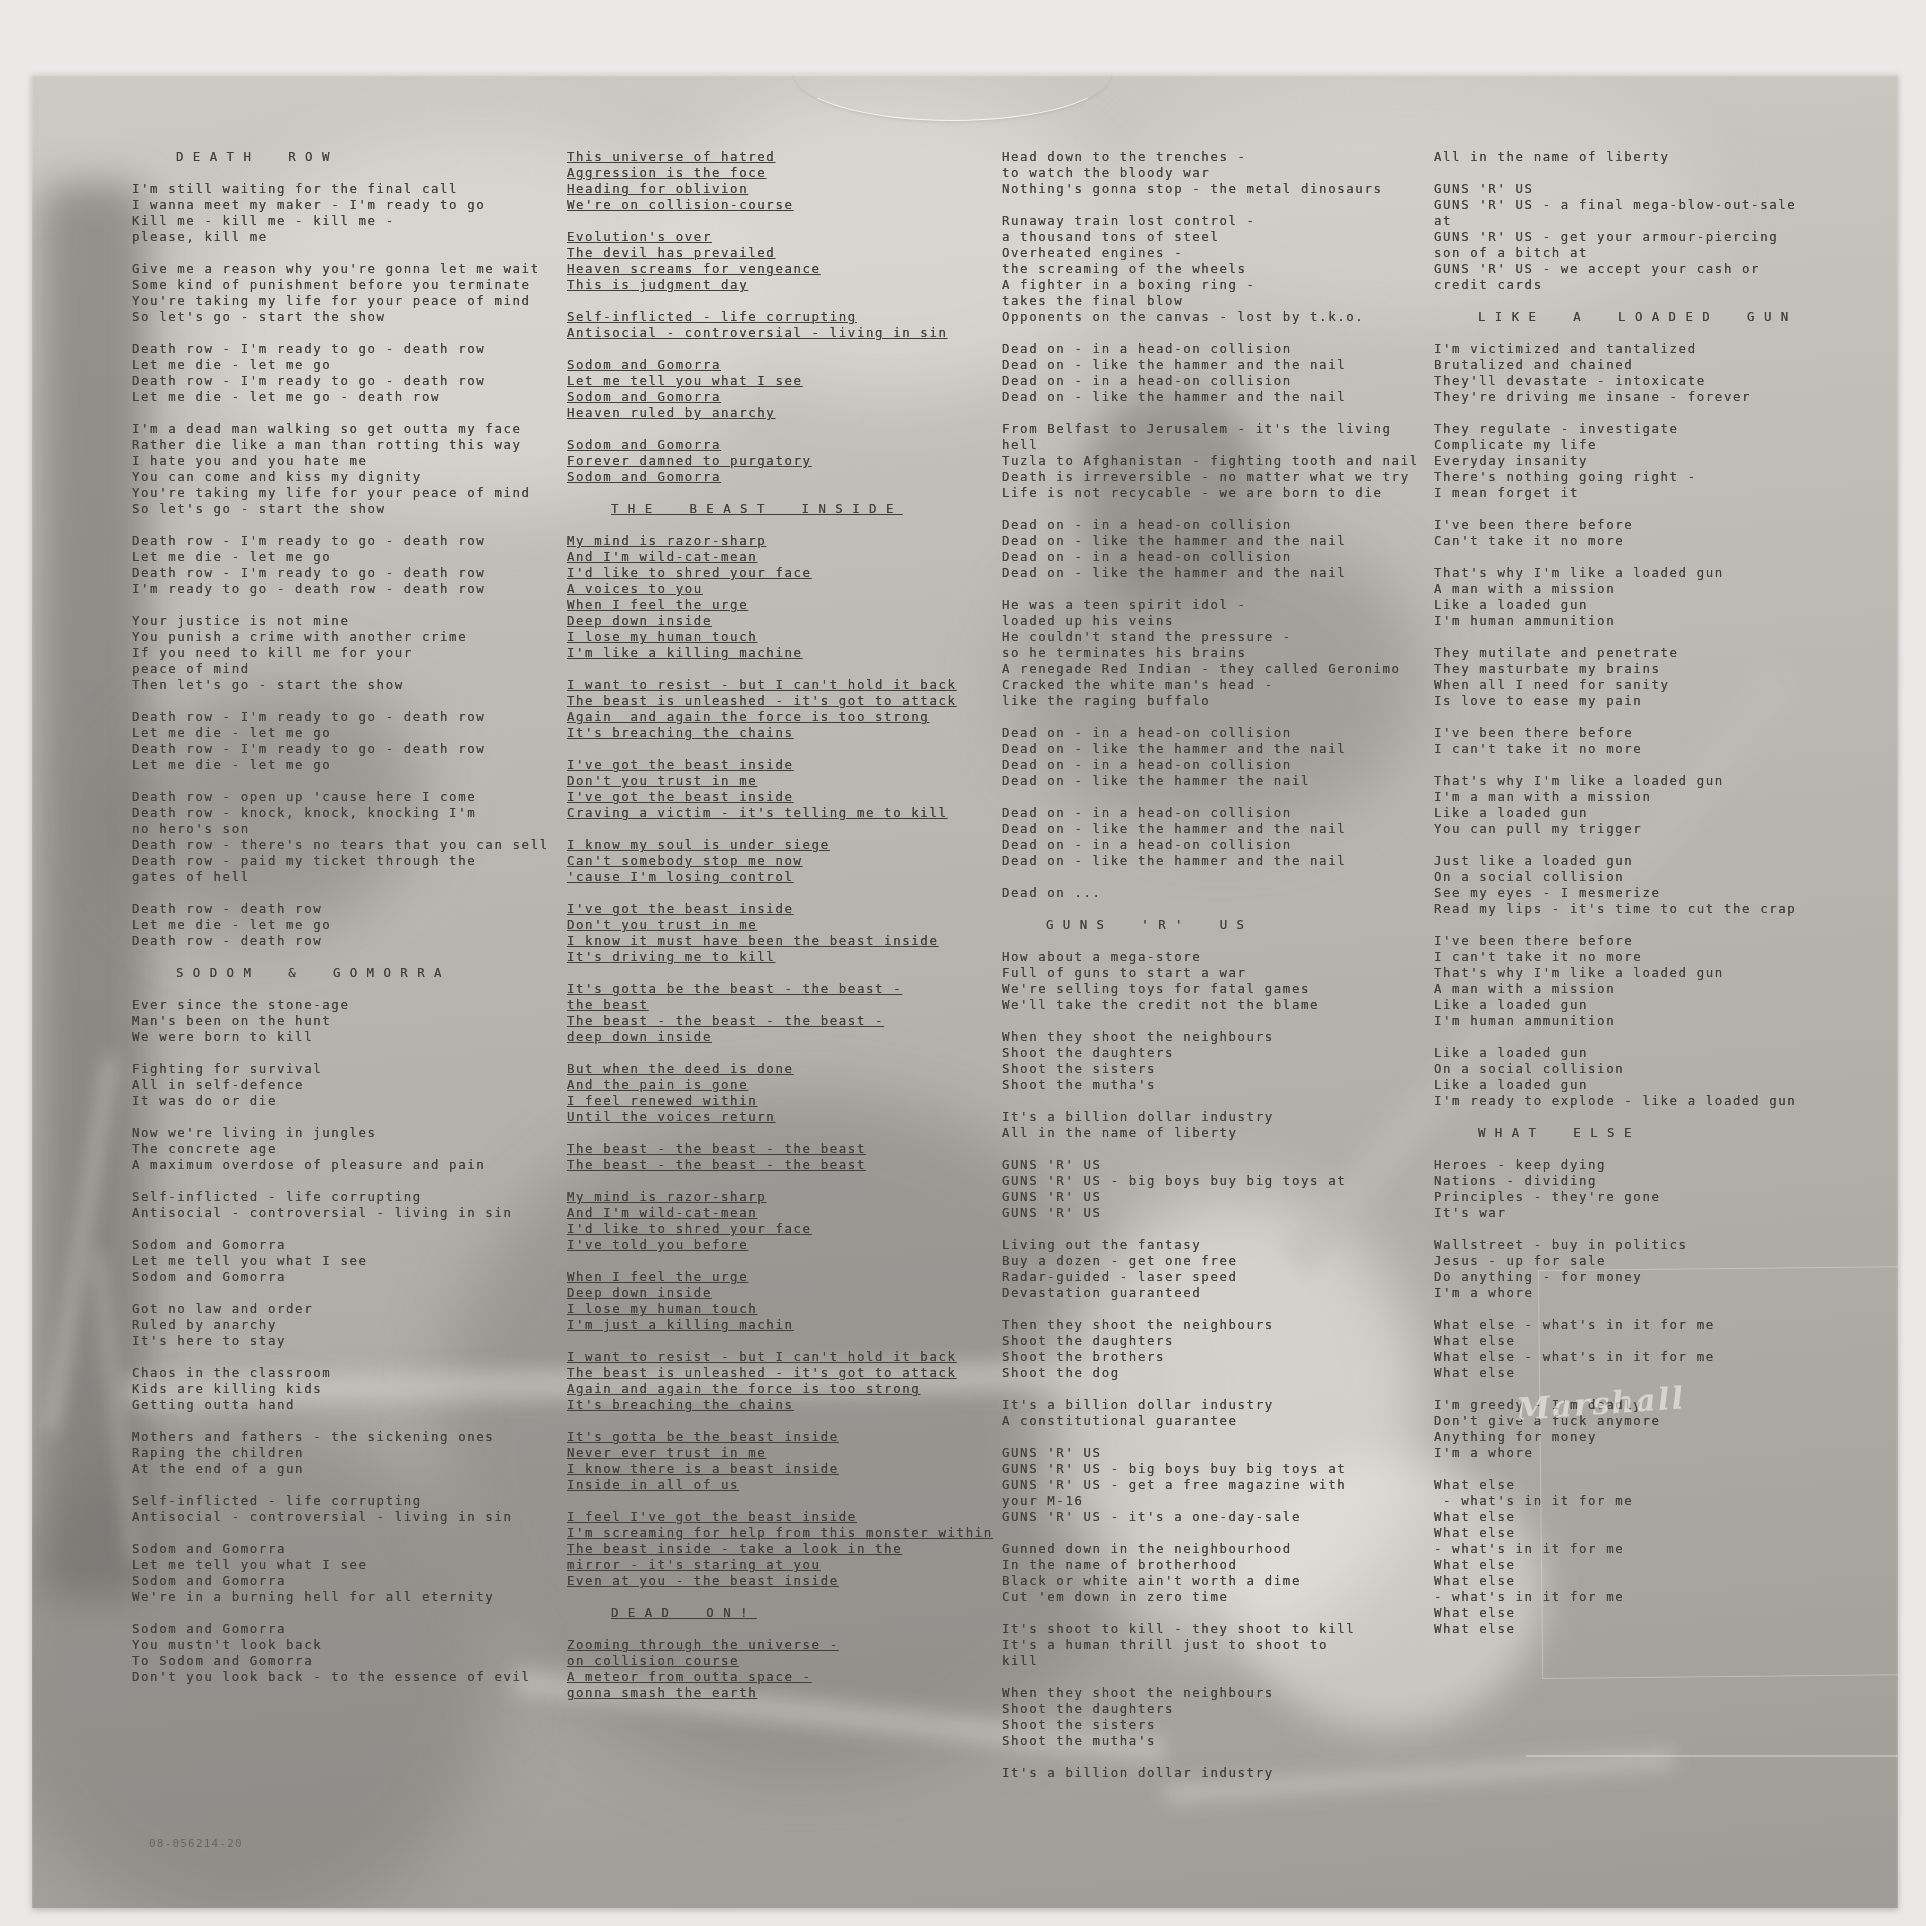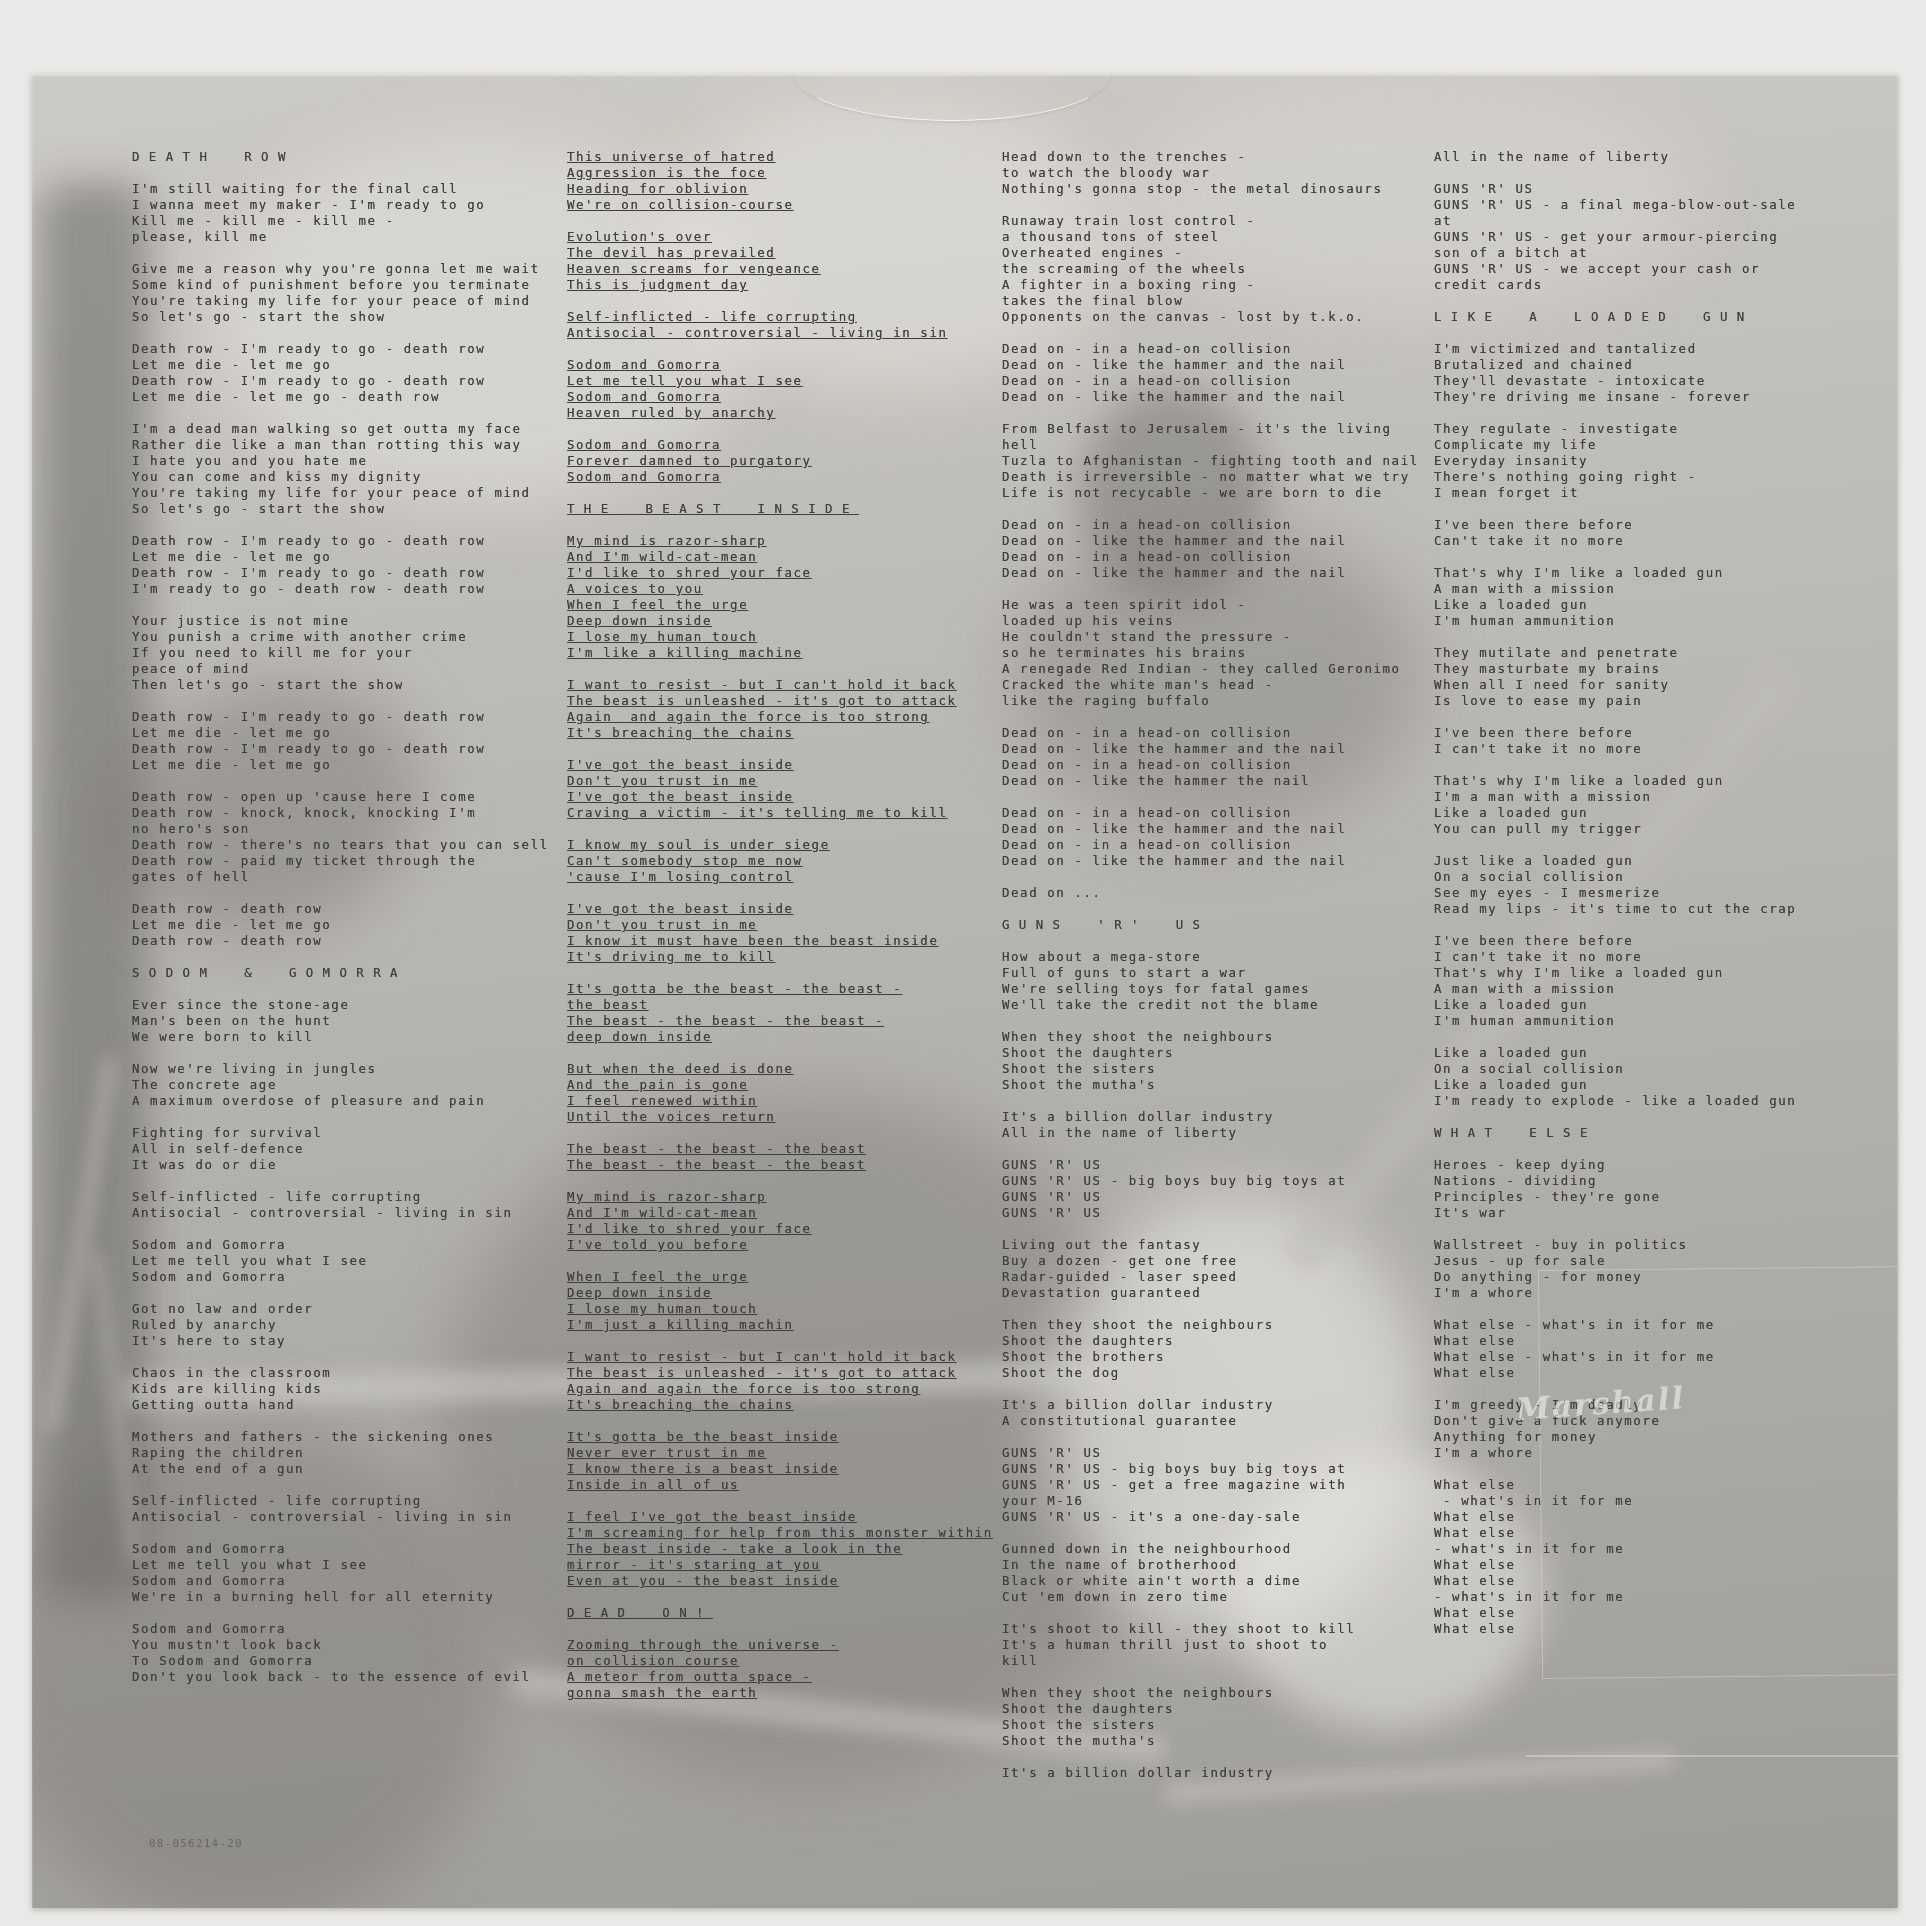--- a/index.html
+++ b/index.html
@@ -41,21 +41,21 @@
     color:#3f3e3c;
     font-size:12.4px;line-height:16px;letter-spacing:1.6px;
     text-shadow:0 0 0.5px rgba(55,54,52,0.65);
   }
   .column:nth-child(1){left:132px;width:430px;}
   .column:nth-child(2){left:567px;width:434px;text-decoration:underline;}
   .column:nth-child(3){left:1002px;width:445px;}
   .column:nth-child(4){left:1434px;width:476px;}
   .line{white-space:pre;}
   .stanza{margin-bottom:16px;}
-  .song-title{letter-spacing:9.4px;word-spacing:11px;margin-bottom:16px;}
+  .song-title{letter-spacing:9.4px;word-spacing:11px;margin-bottom:16px;margin-left:44px;}
   .song-title.mid{margin-top:16px;}
 
   
   #watermark{
     position:absolute;left:1516px;top:1385px;
     font-family:"DejaVu Serif", serif;font-style:italic;font-weight:bold;
     font-size:30.5px;color:rgba(243,242,238,0.6);
     transform:rotate(-4deg);letter-spacing:2.2px;
   }
   #catalog{
@@ -155,28 +155,28 @@
           <div class="line">Let me die - let me go</div>
           <div class="line">Death row - death row</div>
         </div>
         <div class="song-title mid">SODOM &amp; GOMORRA</div>
         <div class="stanza">
           <div class="line">Ever since the stone-age</div>
           <div class="line">Man's been on the hunt</div>
           <div class="line">We were born to kill</div>
         </div>
         <div class="stanza">
+          <div class="line">Fighting for survival</div>
+          <div class="line">All in self-defence</div>
+          <div class="line">It was do or die</div>
+        </div>
+        <div class="stanza">
           <div class="line">Now we're living in jungles</div>
           <div class="line">The concrete age</div>
           <div class="line">A maximum overdose of pleasure and pain</div>
-        </div>
-        <div class="stanza">
-          <div class="line">Fighting for survival</div>
-          <div class="line">All in self-defence</div>
-          <div class="line">It was do or die</div>
         </div>
         <div class="stanza">
           <div class="line">Self-inflicted - life corrupting</div>
           <div class="line">Antisocial - controversial - living in sin</div>
         </div>
         <div class="stanza">
           <div class="line">Sodom and Gomorra</div>
           <div class="line">Let me tell you what I see</div>
           <div class="line">Sodom and Gomorra</div>
         </div>

